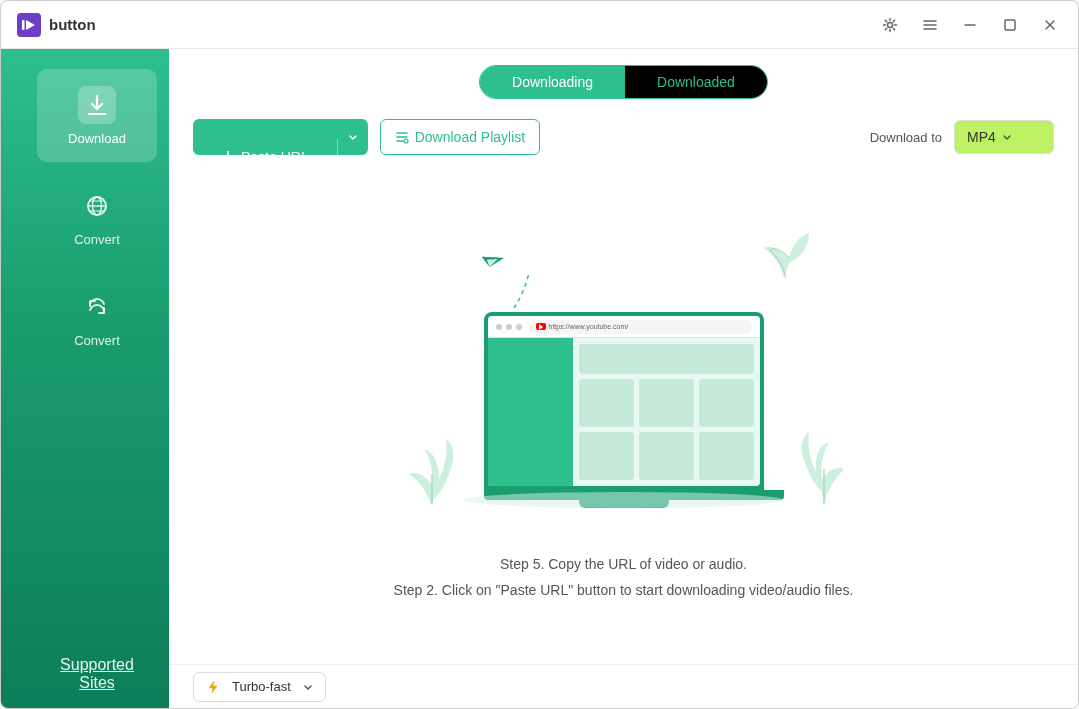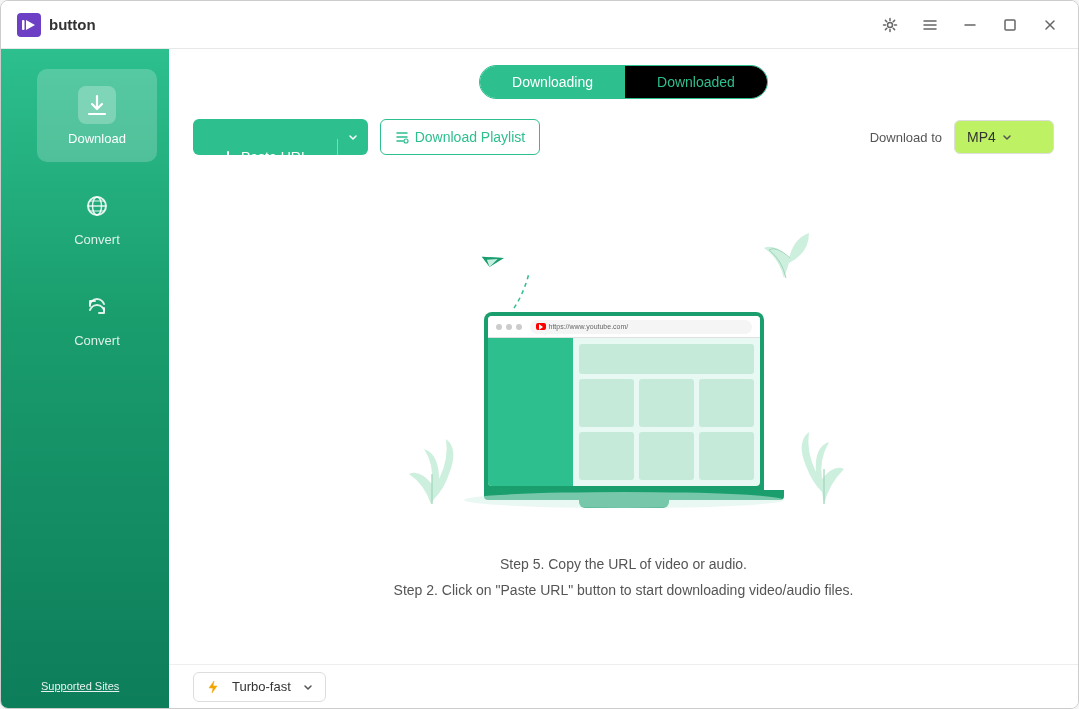--- a/index.html
+++ b/index.html
@@ -102,25 +102,25 @@
       font-weight: 500;
       text-align: center;
     }
     .sidebar-footer {
       margin-top: auto;
       padding: 16px;
       width: 100%;
     }
     .supported-sites-link {
       color: rgba(255,255,255,0.9);
-      font-size: 11px;
+      font-size: 16px;
       text-decoration: underline;
       cursor: pointer;
       display: block;
-      text-align: left;
+      text-align: center;
     }
 
     
     .content {
       flex: 1;
       display: flex;
       flex-direction: column;
       background: #fff;
       padding: 0;
       overflow: hidden;

